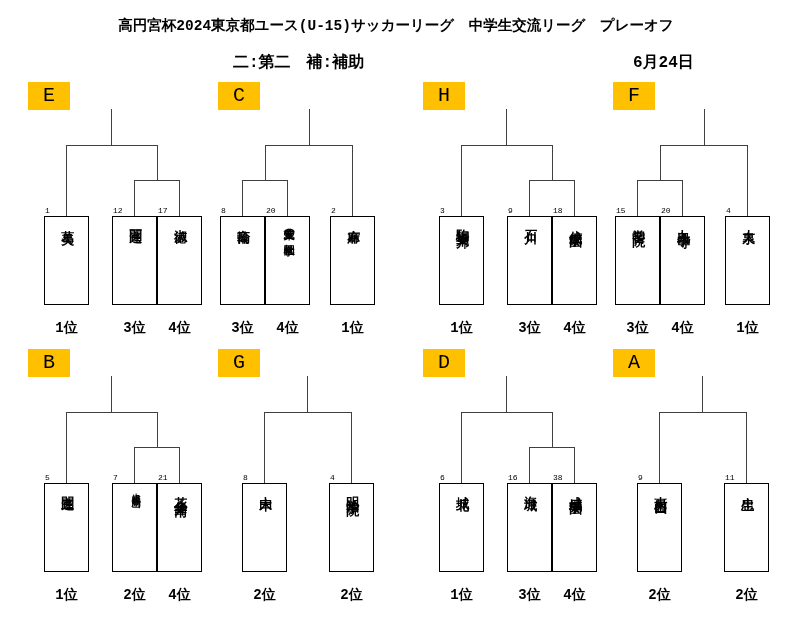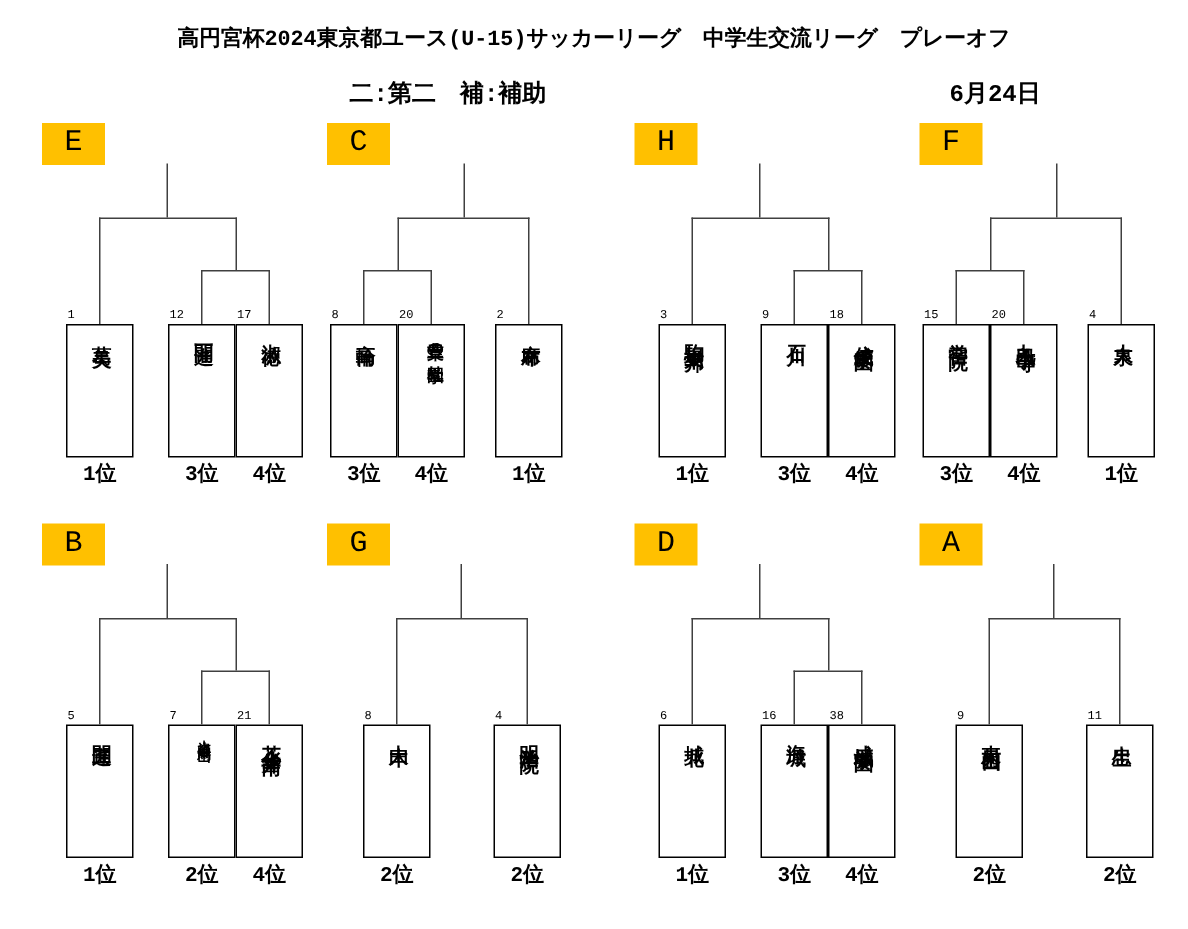--- a/index.html
+++ b/index.html
@@ -49,21 +49,21 @@
   .two .s1{left:32px} .two .s2{left:119px}
 
   .slot{position:absolute;top:126px;width:45px;}
   .num{height:10px;font-size:8px;line-height:10px;padding-left:1px;}
   .tbox{height:89px;border:1.5px solid #000;box-sizing:border-box;background:#fff;
         display:flex;justify-content:center;}
   .vname{writing-mode:vertical-rl;text-orientation:upright;font-weight:bold;
          font-size:13px;line-height:1.05;letter-spacing:2px;padding-top:2px;}
   .vname.sz-m{font-size:11px;letter-spacing:1px;}
   .vname.sz-s{font-size:9px;letter-spacing:1px;}
-  .rank{margin-top:2px;text-align:center;font-size:14px;font-weight:bold;white-space:nowrap;}
+  .rank{margin-top:14px;text-align:center;font-size:14px;font-weight:bold;white-space:nowrap;}
 </style>
 </head>
 <body>
 
 <div class="canvas">
 
   <div class="title">高円宮杯2024東京都ユース(U-15)サッカーリーグ　中学生交流リーグ　プレーオフ</div>
   <div class="legend">二:第二　補:補助</div>
   <div class="date">6月24日</div>
 

